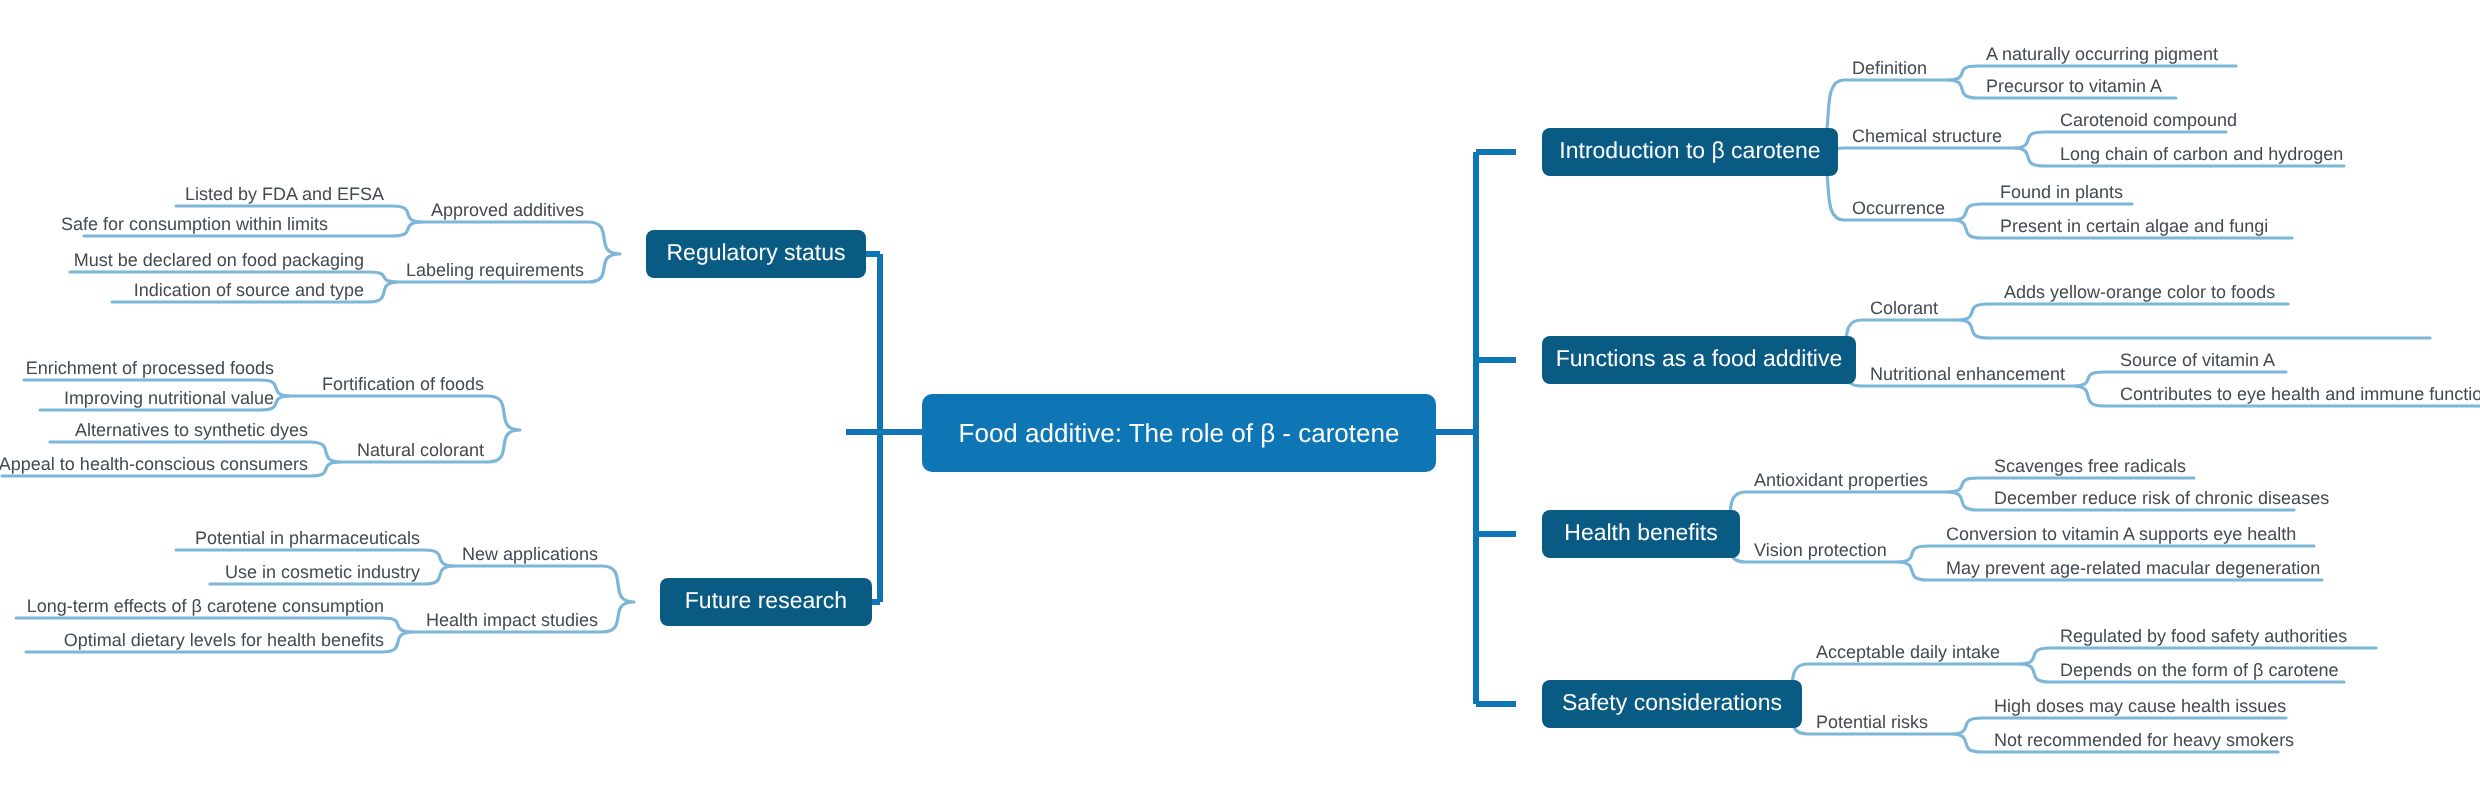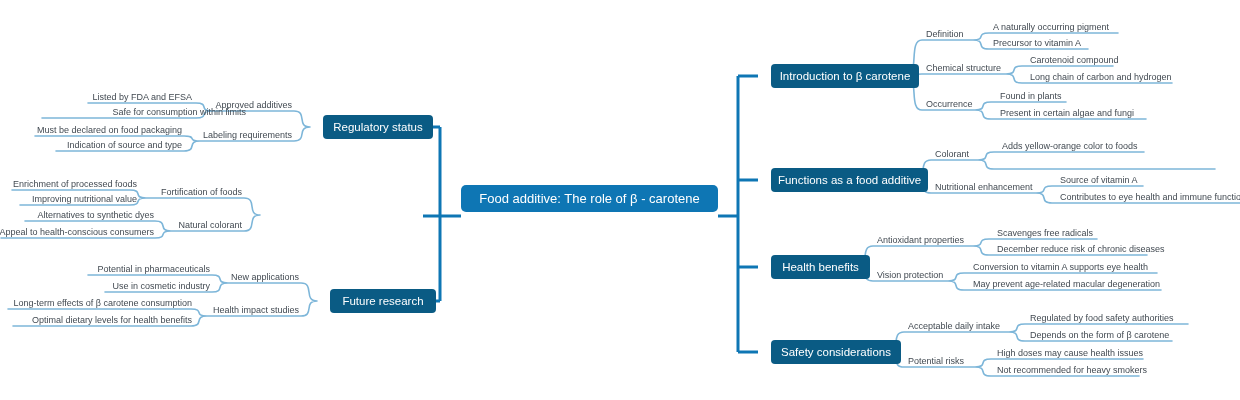--- a/index.html
+++ b/index.html
@@ -54,21 +54,21 @@
                M200,141 C186,141 198,136 184,136 H35 M200,141 C186,141 198,151 184,151 H56"></path>
       <path d="M260,215 C246,215 258,198 244,198 H146 M260,215 C246,215 258,231 244,231 H171
                M146,198 C132,198 144,190 130,190 H12 M146,198 C132,198 144,205 130,205 H20
                M171,231 C157,231 169,221 155,221 H25 M171,231 C157,231 169,238 155,238 H1"></path>
       <path d="M317,301 C303,301 315,283 301,283 H228 M317,301 C303,301 315,316 301,316 H207
                M228,283 C214,283 226,275 212,275 H88 M228,283 C214,283 226,292 212,292 H105
                M207,316 C193,316 205,309 191,309 H8 M207,316 C193,316 205,326 191,326 H13"></path>
     </g>
   </svg>
 
-  <div class="node central" style="left:461px;top:185px;width:257px;height:27px">Food additive: The role of β - carotene</div>
+  <div class="node central" style="left:461px;top:197px;width:257px;height:39px">Food additive: The role of β - carotene</div>
 
   <div class="node branch" style="left:758px;top:64px;width:148px;height:24px">Introduction to β carotene</div>
   <div class="node branch" style="left:758px;top:255px;width:99px;height:24px">Health benefits</div>
   <div class="node branch" style="left:758px;top:168px;width:157px;height:24px">Functions as a food additive</div>
   <div class="node branch" style="left:758px;top:340px;width:130px;height:24px">Safety considerations</div>
 
   <div class="node branch" style="left:310px;top:115px;width:110px;height:24px">Regulatory status</div>
   <div class="node branch" style="left:317px;top:289px;width:106px;height:24px">Future research</div>
 
   <div class="lbl" style="left:926px;top:28px">Definition</div>
@@ -96,21 +96,21 @@
 
   <div class="lbl" style="left:908px;top:320px">Acceptable daily intake</div>
   <div class="lbl" style="left:1030px;top:312px">Regulated by food safety authorities</div>
   <div class="lbl" style="left:1030px;top:329px">Depends on the form of β carotene</div>
   <div class="lbl" style="left:908px;top:355px">Potential risks</div>
   <div class="lbl" style="left:997px;top:347px">High doses may cause health issues</div>
   <div class="lbl" style="left:997px;top:364px">Not recommended for heavy smokers</div>
 
   <div class="lbl" style="right:948px;top:99px">Approved additives</div>
   <div class="lbl" style="right:1048px;top:91px">Listed by FDA and EFSA</div>
-  <div class="lbl" style="right:994px;top:106px">Safe for consumption within limits</div>
+  <div class="lbl" style="right:1076px;top:106px">Safe for consumption within limits</div>
   <div class="lbl" style="right:948px;top:129px">Labeling requirements</div>
   <div class="lbl" style="right:1058px;top:124px">Must be declared on food packaging</div>
   <div class="lbl" style="right:1058px;top:139px">Indication of source and type</div>
 
   <div class="lbl" style="right:998px;top:186px">Fortification of foods</div>
   <div class="lbl" style="right:1103px;top:178px">Enrichment of processed foods</div>
   <div class="lbl" style="right:1103px;top:193px">Improving nutritional value</div>
   <div class="lbl" style="right:998px;top:219px">Natural colorant</div>
   <div class="lbl" style="right:1086px;top:209px">Alternatives to synthetic dyes</div>
   <div class="lbl" style="right:1086px;top:226px">Appeal to health-conscious consumers</div>

